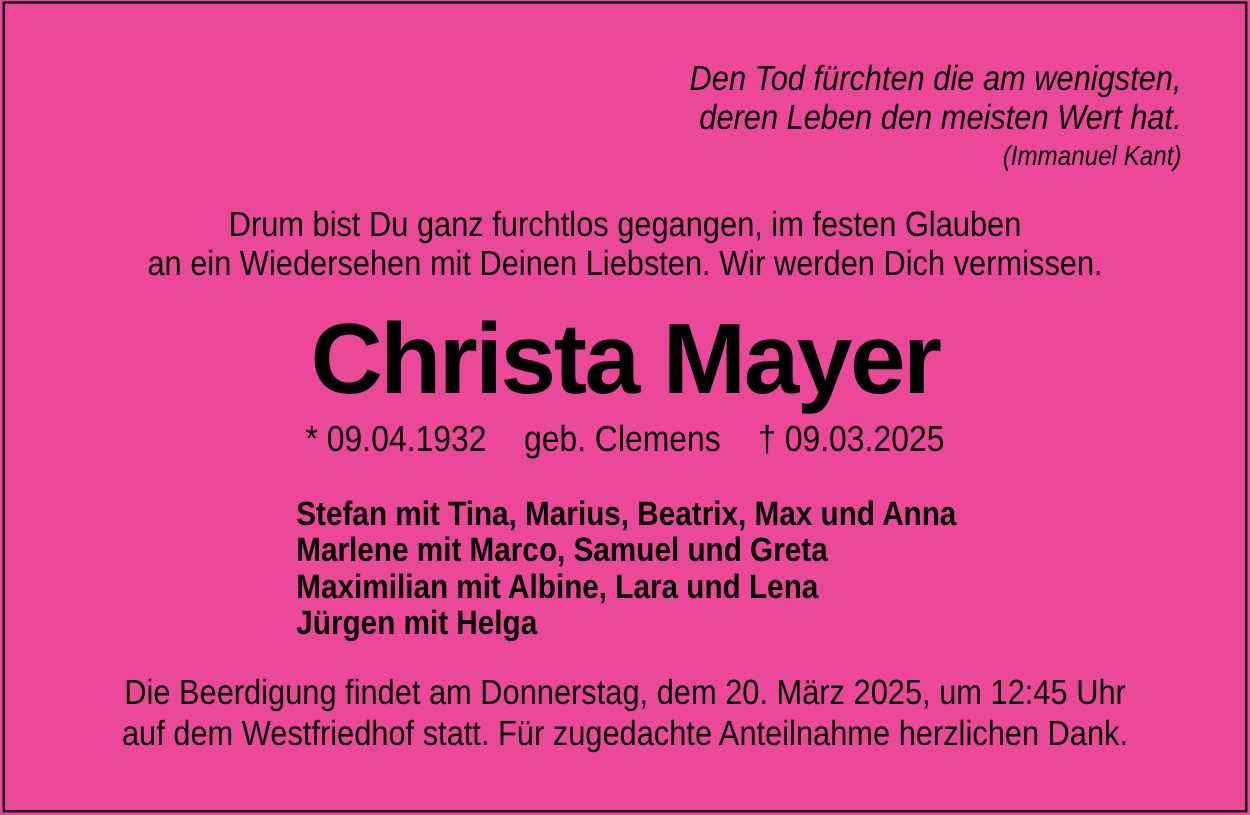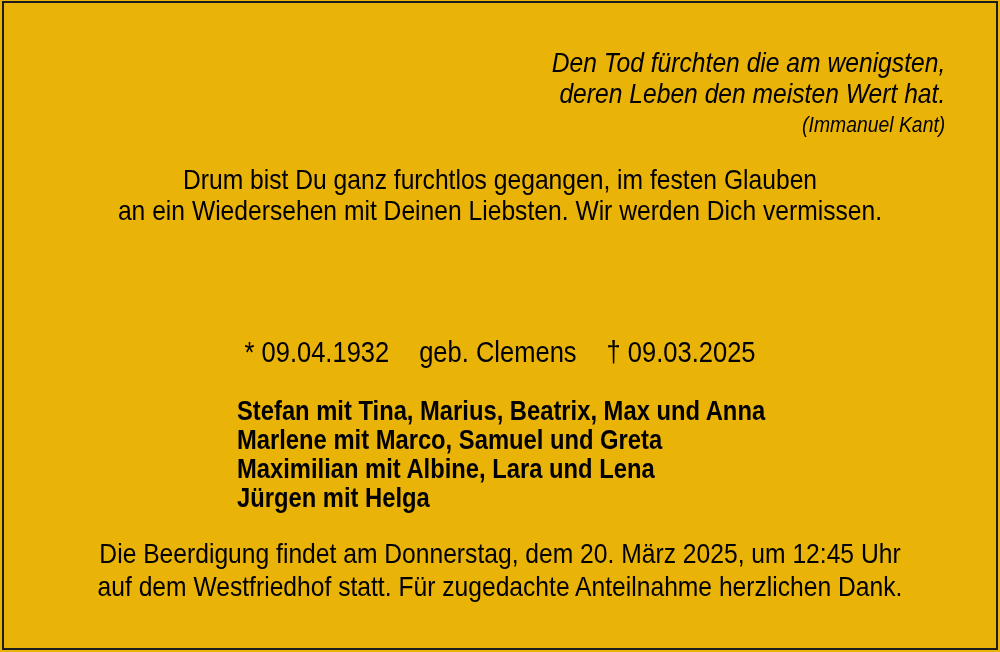--- a/index.html
+++ b/index.html
@@ -4,21 +4,21 @@
 <style>
   html, body {
     margin: 0;
     padding: 0;
     background: #ffffff;
   }
   .page {
     position: relative;
     width: 1000px;
     height: 652px;
-    background: #eab308;
+    background: #ec4899;
     color: #000000;
     font-family: "Liberation Sans", sans-serif;
     overflow: hidden;
   }
   .frame {
     position: absolute;
     left: 2px;
     top: 1px;
     right: 2px;
     bottom: 2px;
@@ -113,20 +113,21 @@
     <div>Den Tod fürchten die am wenigsten,</div>
     <div>deren Leben den meisten Wert hat.</div>
     <div class="attribution">(Immanuel Kant)</div>
   </div>
 
   <div class="message cond">
     <div>Drum bist Du ganz furchtlos gegangen, im festen Glauben</div>
     <div>an ein Wiedersehen mit Deinen Liebsten. Wir werden Dich vermissen.</div>
   </div>
 
+  <div class="deceased-name">Christa Mayer</div>
 
   <div class="life-dates cond">
     <span>* 09.04.1932</span>
     <span>geb. Clemens</span>
     <span>† 09.03.2025</span>
   </div>
 
   <div class="mourners cond">
     <div>Stefan mit Tina, Marius, Beatrix, Max und Anna</div>
     <div>Marlene mit Marco, Samuel und Greta</div>

